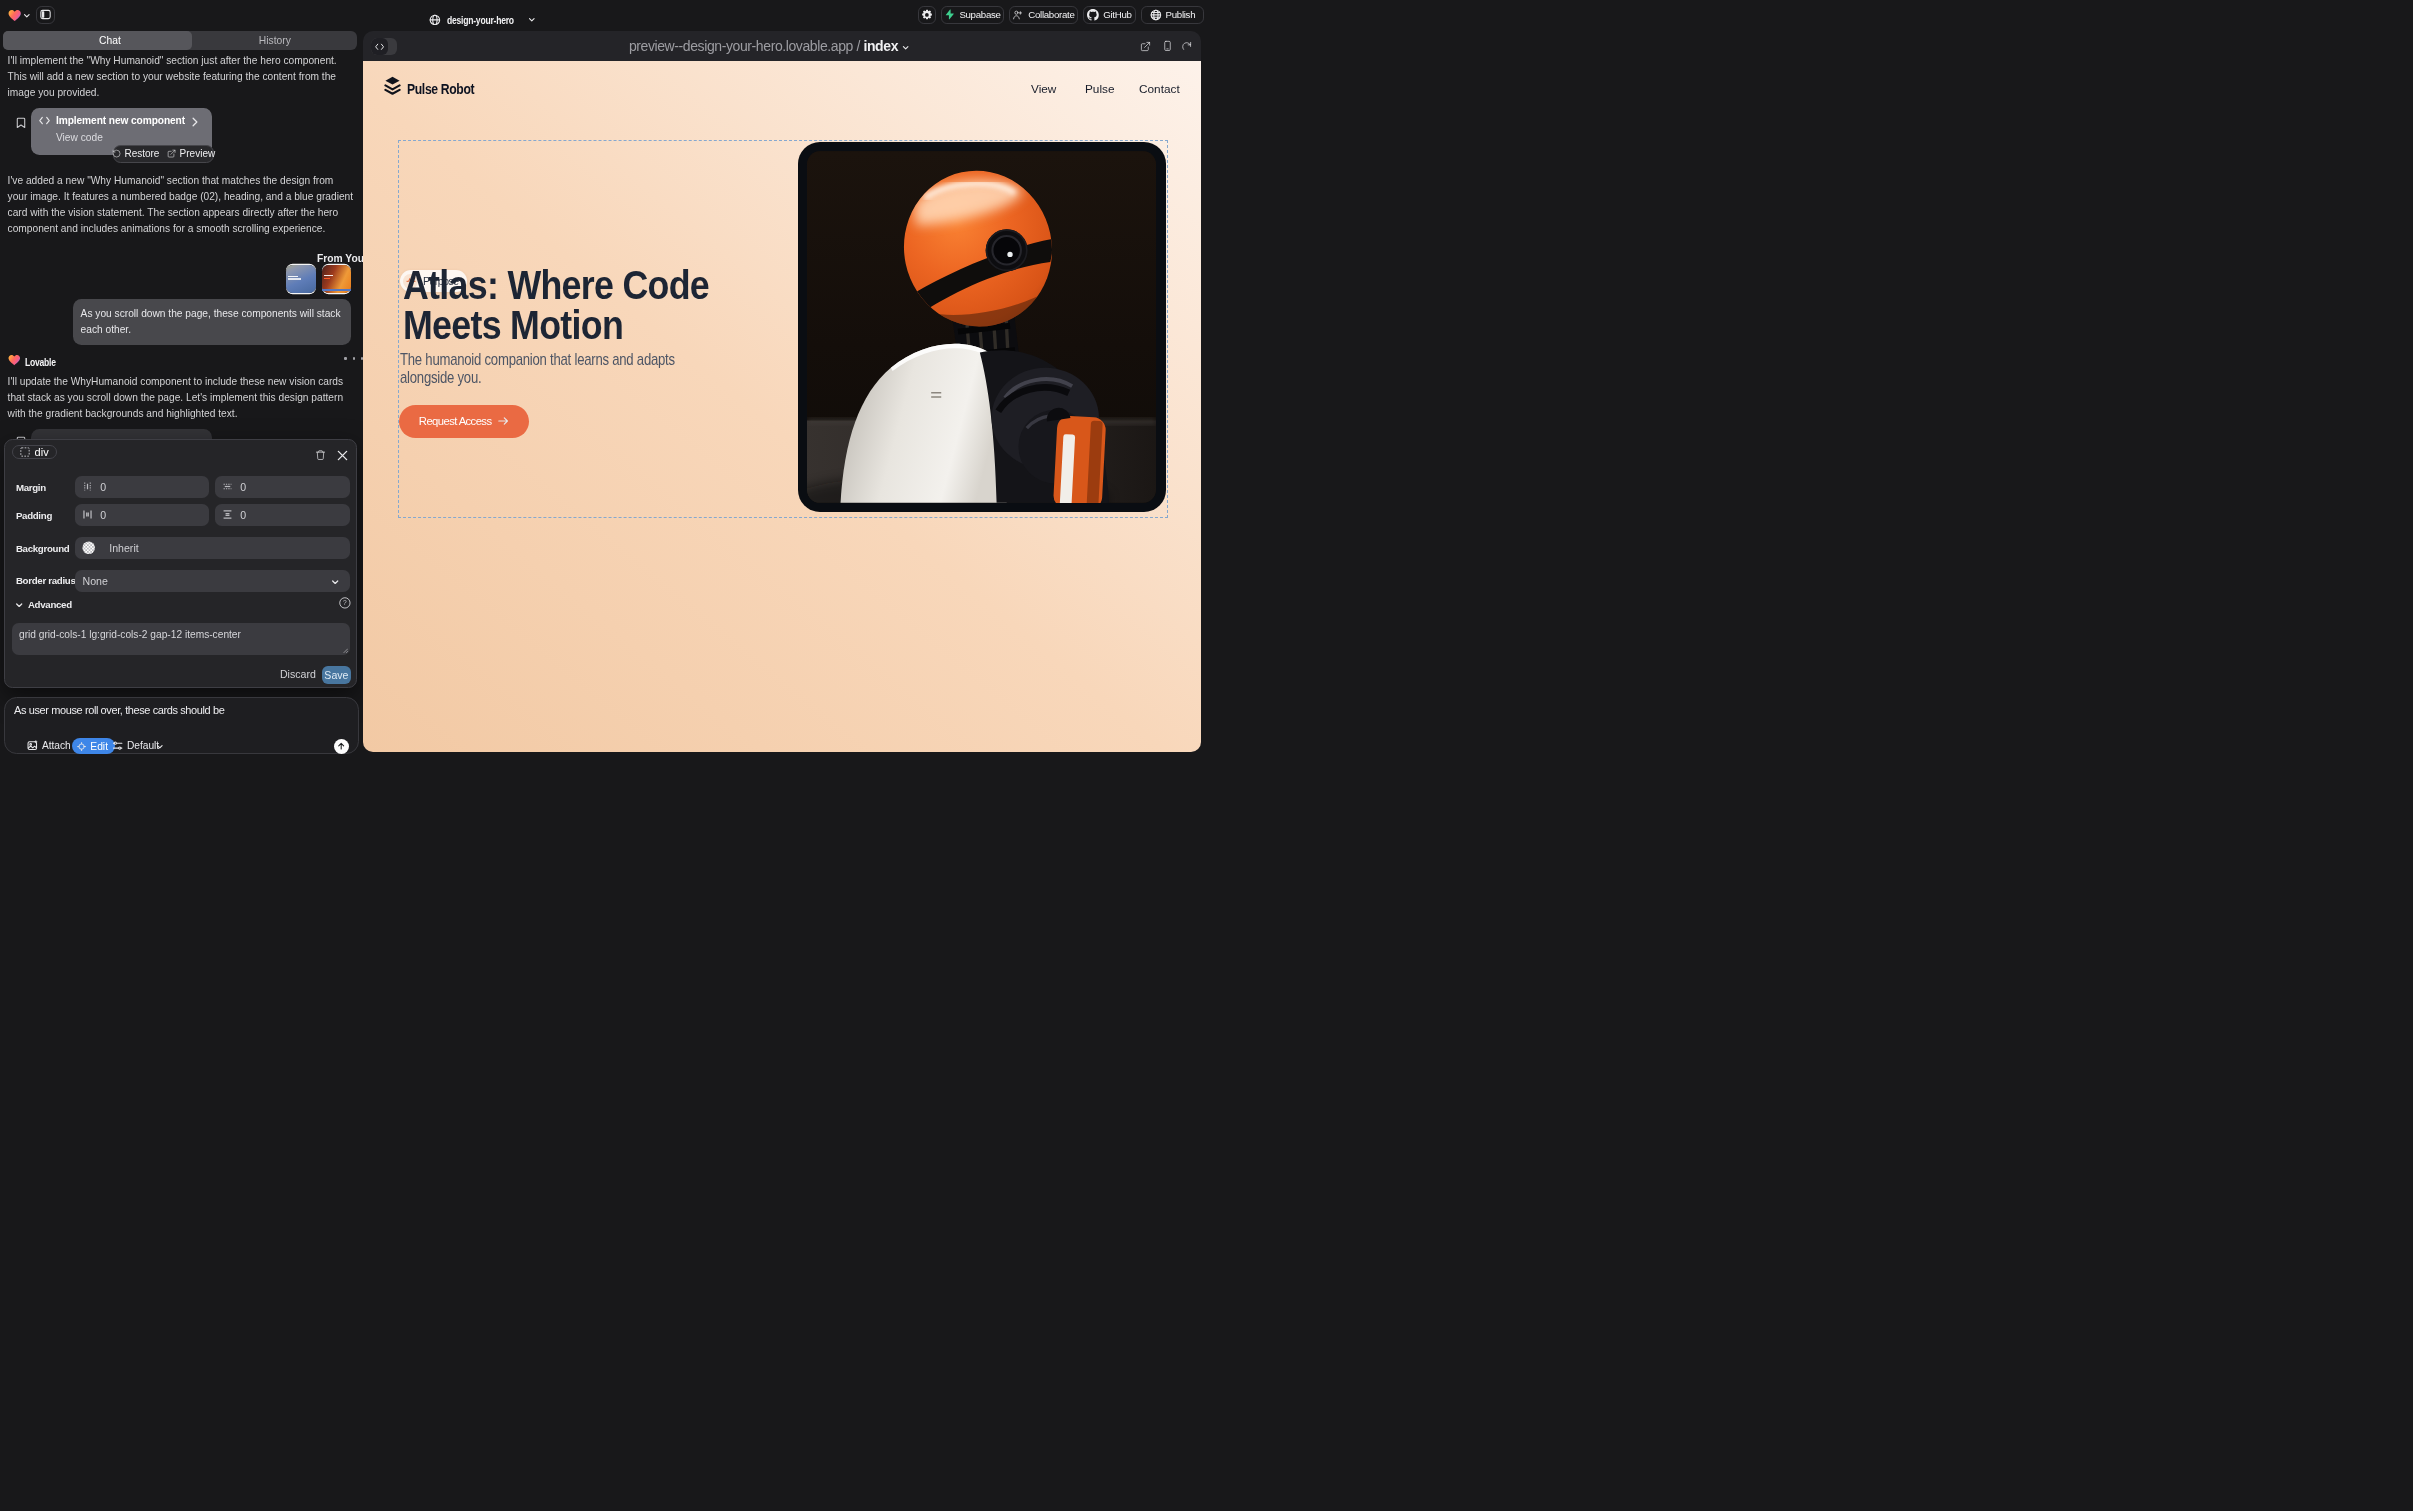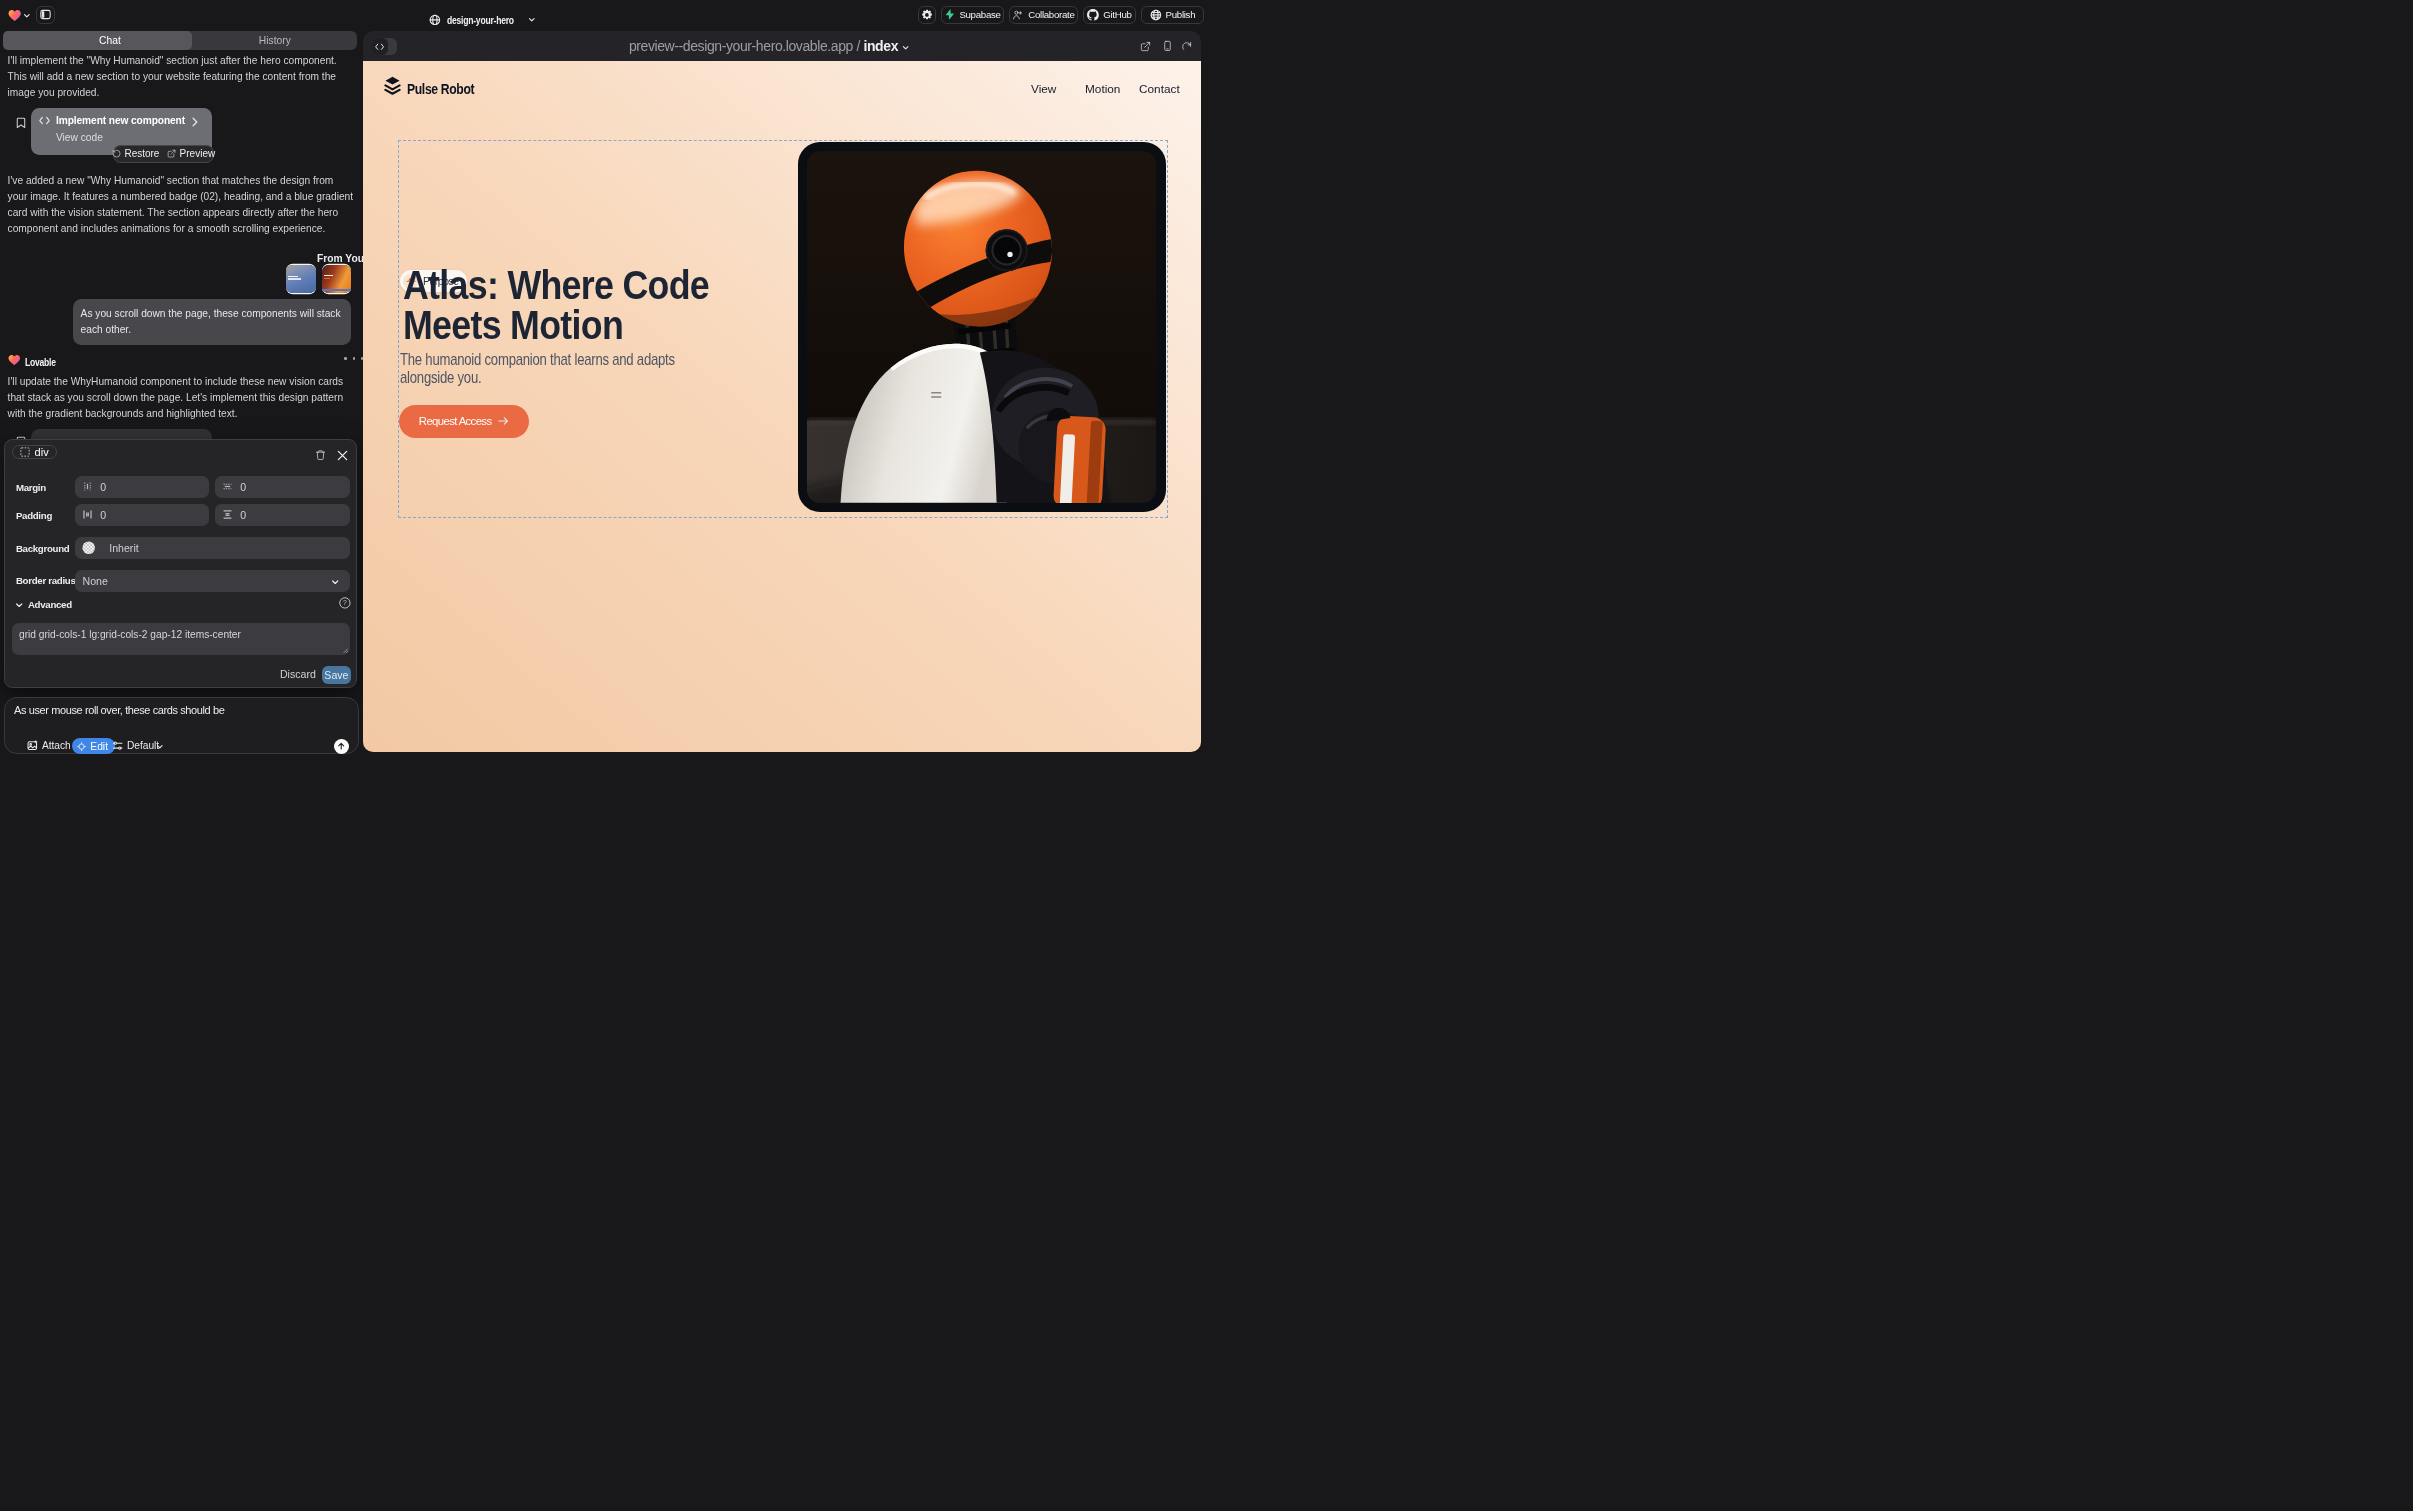--- a/index.html
+++ b/index.html
@@ -358,21 +358,21 @@
     </svg>
 
   <div id="site">
     <svg class="abs" style="left:21.4px;top:14.7px" width="17" height="19.3" viewBox="0 0 24 27" fill="#10131c">
         <path d="M12 1l10 5.5L12 12 2 6.5z"></path>
         <path d="M2 13.2l10 5.5 10-5.5" fill="none" stroke="#10131c" stroke-width="3" stroke-linecap="round" stroke-linejoin="round"></path>
         <path d="M2 19.4l10 5.5 10-5.5" fill="none" stroke="#10131c" stroke-width="3" stroke-linecap="round" stroke-linejoin="round"></path>
       </svg>
     <div class="abs" style="left:44px;top:20px;font-size:14px;font-weight:700;letter-spacing:-0.4px;color:#0d1220;transform:scaleX(0.87);transform-origin:left top;">Pulse Robot</div>
     <div class="abs" style="left:668px;top:20.6px;font-size:11.8px;font-weight:500;color:#171c29;">View</div>
-    <div class="abs" style="left:722px;top:20.6px;font-size:11.8px;font-weight:500;color:#171c29;">Motion</div>
+    <div class="abs" style="left:722px;top:20.6px;font-size:11.8px;font-weight:500;color:#171c29;">Pulse</div>
     <div class="abs" style="left:776px;top:20.6px;font-size:11.8px;font-weight:500;color:#171c29;">Contact</div>
 
     <div id="dash"></div>
     <div id="spill">
       <span class="pic">
           <svg class="ic" style="stroke:#e05a28" width="10" height="10" viewBox="0 0 16 16" stroke-width="1.8">
             <path d="M1.5 8.5h2.8l1.6-4.4 2.8 8 1.6-3.6h4.2"></path>
           </svg>
         </span>
       <span>Purpose</span>

